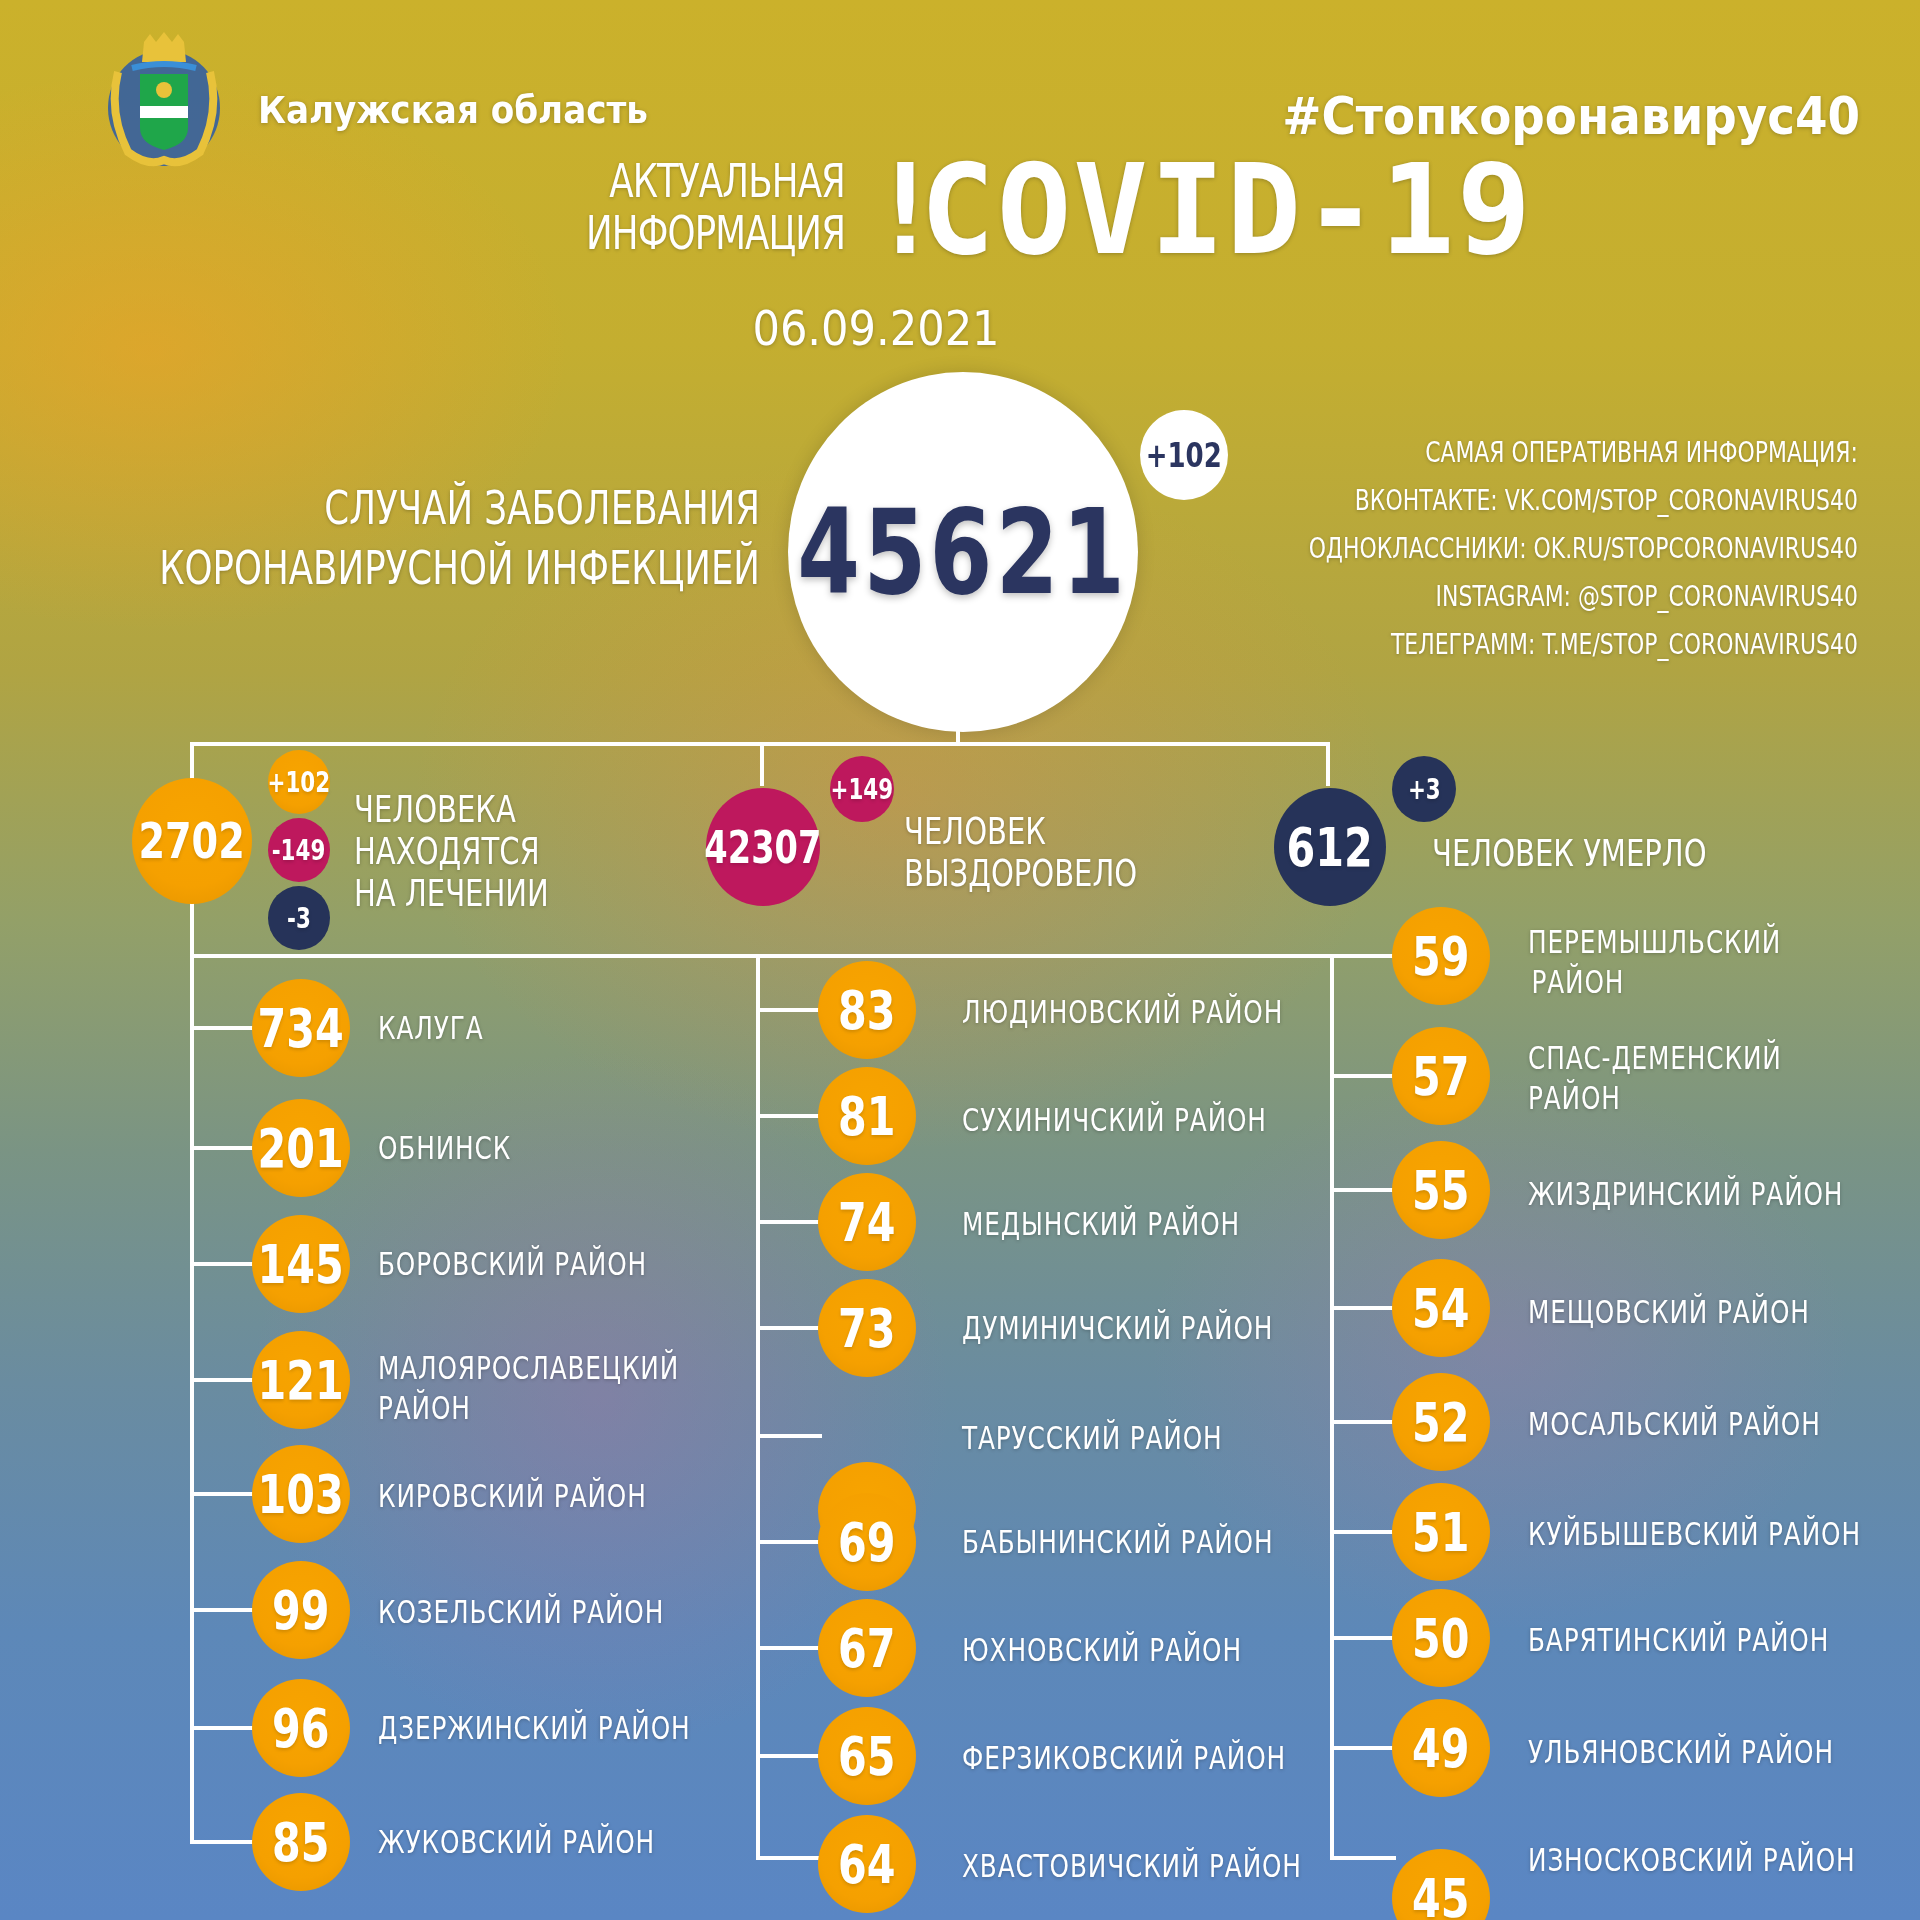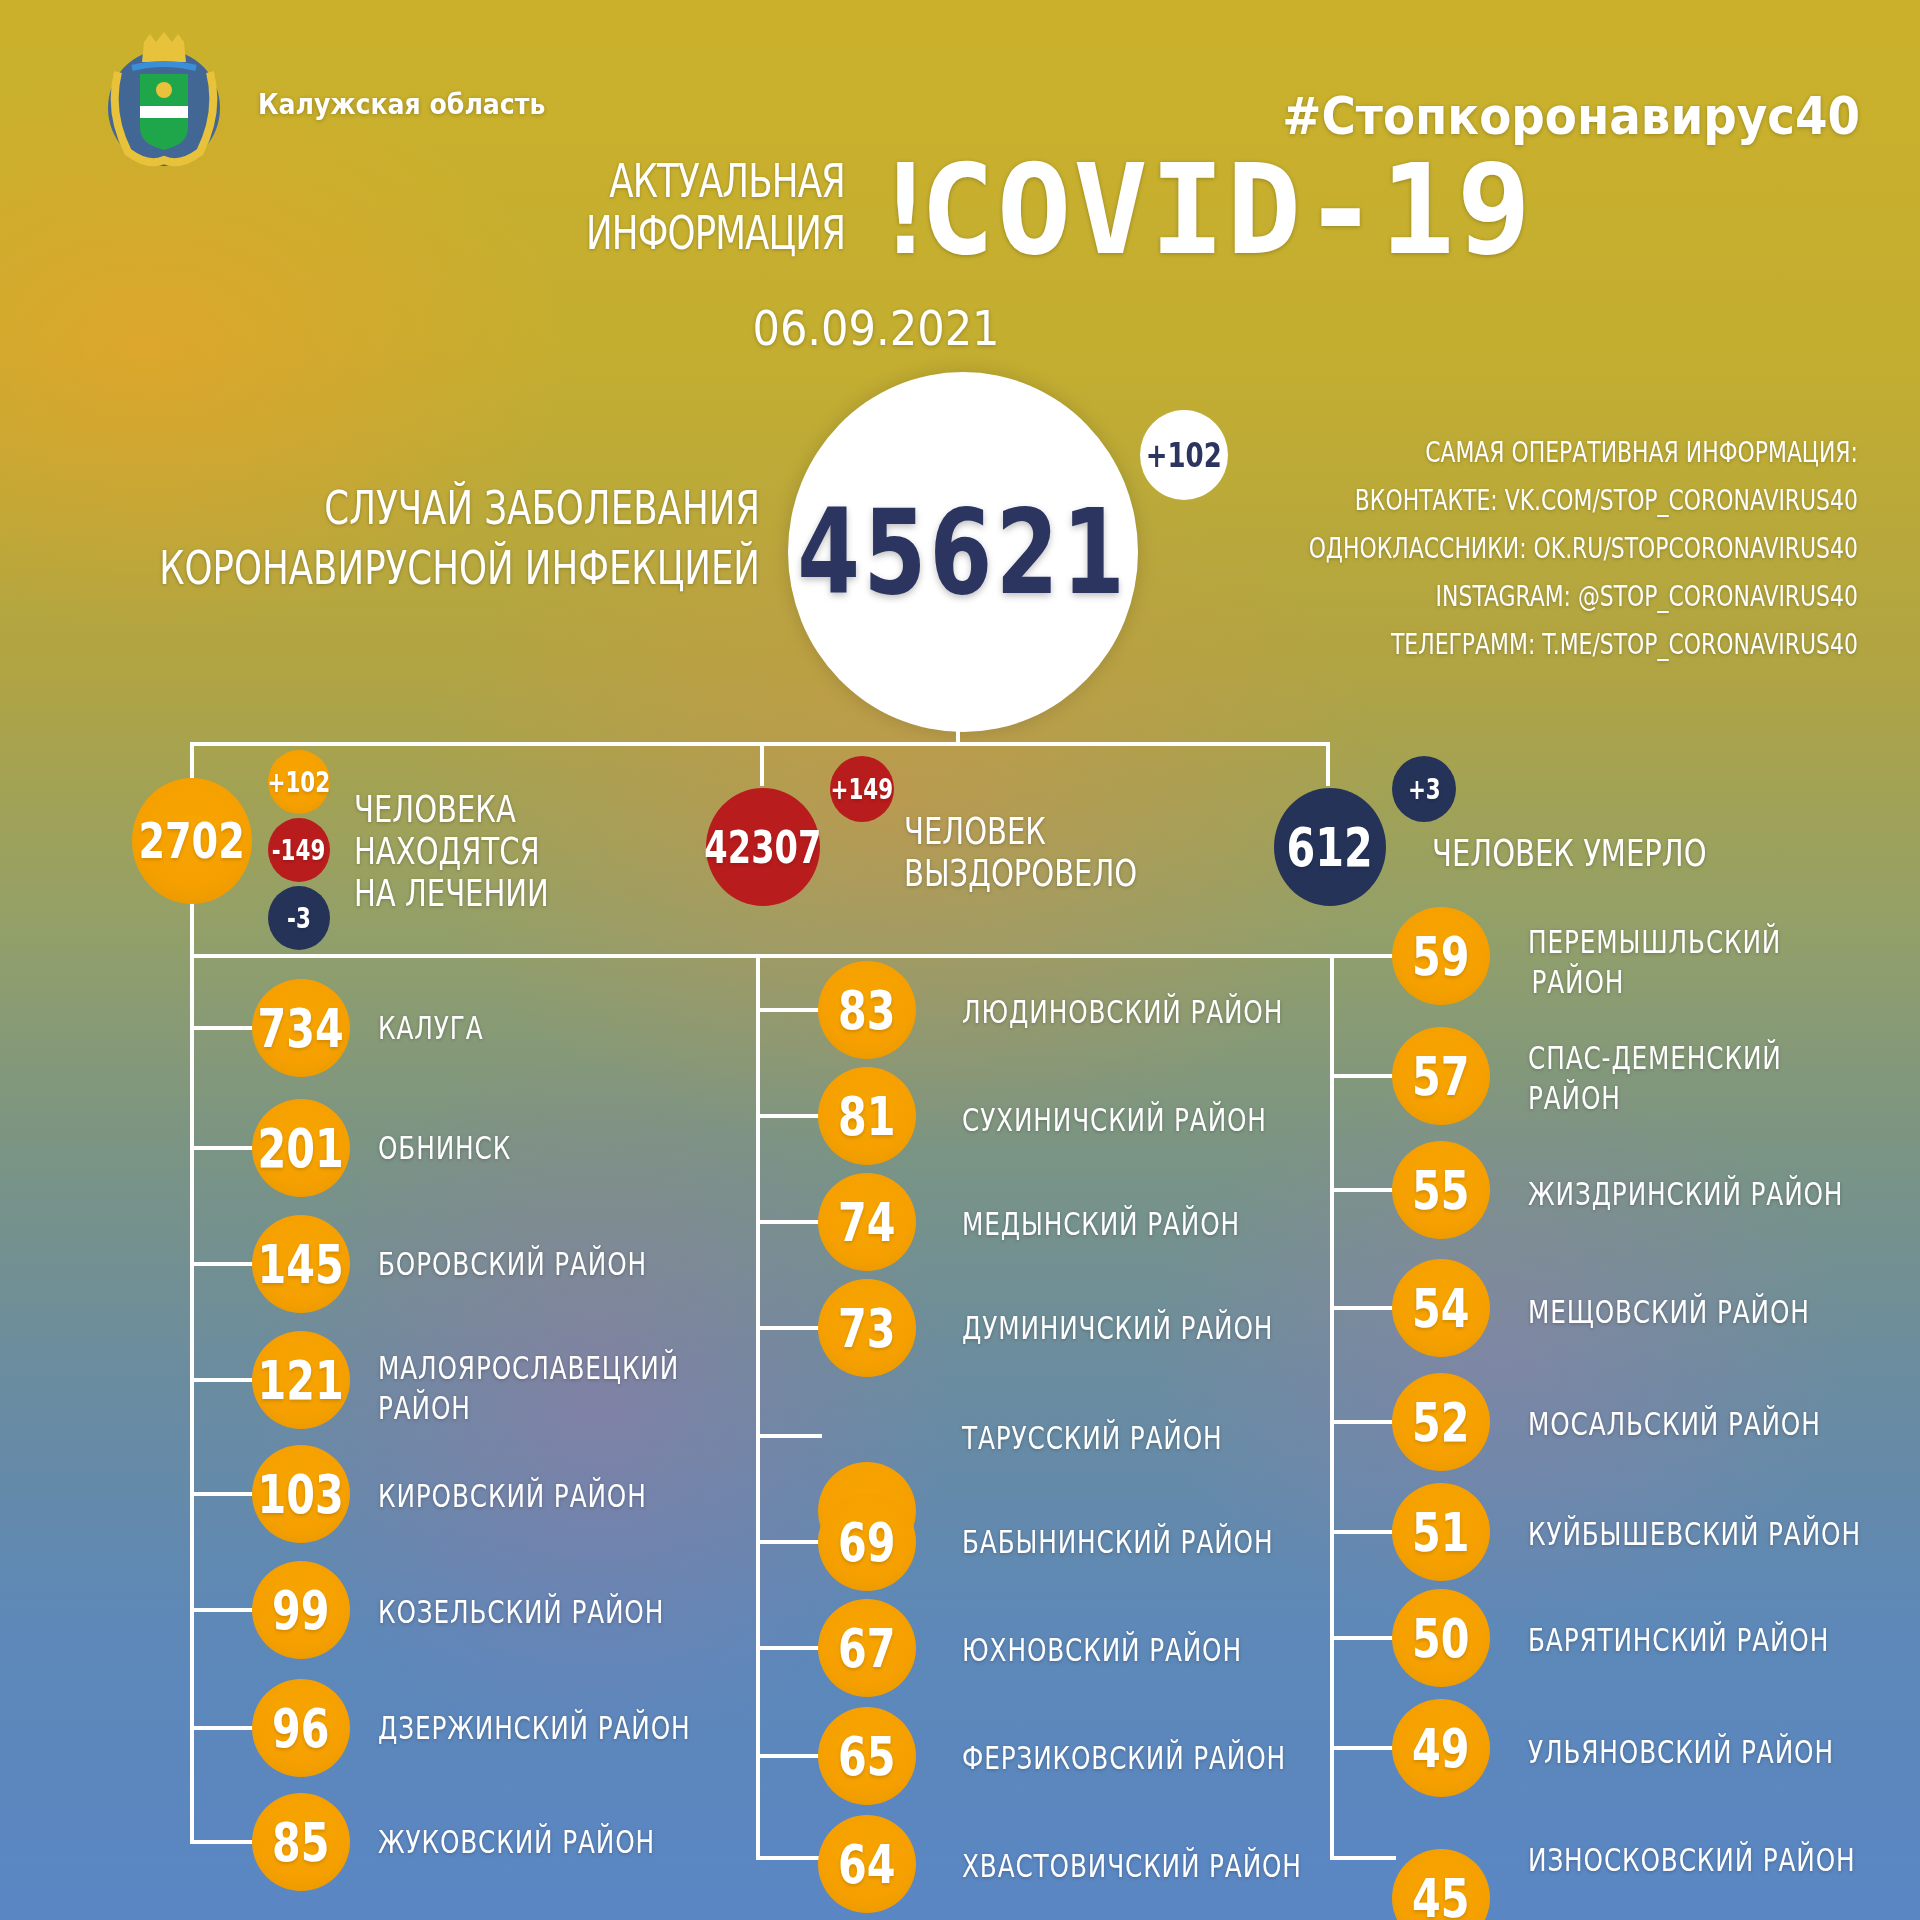--- a/index.html
+++ b/index.html
@@ -12,21 +12,21 @@
       radial-gradient(ellipse 600px 400px at 150px 350px, rgba(240,160,40,0.55), transparent 70%),
       radial-gradient(ellipse 700px 500px at 900px 800px, rgba(230,140,70,0.35), transparent 70%),
       radial-gradient(ellipse 500px 500px at 600px 1400px, rgba(170,110,170,0.35), transparent 70%),
       radial-gradient(ellipse 500px 400px at 1500px 1350px, rgba(170,120,180,0.30), transparent 70%),
       linear-gradient(180deg, #cbb12b 0%, #c4ae30 18%, #b0a443 35%, #93a068 48%, #7a9484 60%, #6a8ca0 72%, #5d88b8 85%, #5a86c4 100%);
   }
   .abs { position: absolute; }
   .t { font-family: "DejaVu Sans", "Liberation Sans", sans-serif; font-stretch: condensed; text-shadow: 0 1px 4px rgba(0,0,0,0.25); }
 
   .coat { left: 98px; top: 32px; width: 132px; height: 136px; }
-  .region-name { left: 258px; top: 88px; font-size: 28px; font-weight: bold; letter-spacing: 0px; }
+  .region-name { left: 258px; top: 88px; font-size: 38px; font-weight: bold; letter-spacing: 0px; }
   .hashtag { right: 60px; top: 86px; font-size: 52px; font-weight: bold; }
 
   .title-left { left: 500px; top: 155px; width: 345px; text-align: right; font-size: 46px; line-height: 52px; letter-spacing: -1px; transform: scaleX(0.86); transform-origin: right center; }
   .title-excl { left: 868px; top: 145px; font-size: 124px; font-weight: bold; line-height: 130px; font-family: "DejaVu Sans Mono", "Liberation Mono", monospace; }
   .title-covid { left: 920px; top: 145px; font-size: 124px; font-weight: bold; line-height: 130px; font-family: "DejaVu Sans Mono", "Liberation Mono", monospace; letter-spacing: 2px; }
   .date { left: 0; width: 1920px; top: 300px; text-align: center; font-size: 48px; }
   .date span { display: inline-block; transform: translateX(-84px); }
 
   .main-circle { left: 788px; top: 372px; width: 350px; height: 360px; border-radius: 50%; background: #fff; box-shadow: 0 0 18px rgba(0,0,0,0.15); display: flex; align-items: center; justify-content: center; }
   .main-circle span { color: #2b3560; font-size: 118px; font-weight: bold; letter-spacing: 4px; transform: scaleX(0.85); text-shadow: 0 3px 8px rgba(0,0,0,0.25); }
@@ -34,21 +34,21 @@
   .main-delta span { color: #2b3560; font-size: 34px; font-weight: bold; transform: scaleX(0.85); }
   .cases-label { left: 60px; top: 478px; width: 700px; text-align: right; font-size: 46px; line-height: 60px; transform: scaleX(0.86); transform-origin: right center; }
 
   .info { right: 62px; top: 428px; text-align: right; font-size: 29px; line-height: 48px; transform: scaleX(0.84); transform-origin: right center; }
 
   .line { position: absolute; background: #fff; }
 
   .circle { position: absolute; border-radius: 50%; display: flex; align-items: center; justify-content: center; color: #fff; font-weight: bold; }
   .circle span { display: inline-block; transform: scaleX(0.85); text-shadow: 0 2px 4px rgba(0,0,0,0.15); }
   .orange { background: radial-gradient(circle at 50% 40%, #f7a400 0%, #f5a000 60%, #e49400 100%); }
-  .green { background: #b91c1c; }
+  .green { background: #be185d; }
   .navy { background: #263359; }
 
   .stat-label { position: absolute; font-size: 38px; line-height: 42px; transform: scaleX(0.85); transform-origin: left center; }
 
   .dist-circle { width: 98px; height: 98px; font-size: 54px; }
   .dist-label { position: absolute; font-size: 32px; line-height: 40px; transform: scaleX(0.86); transform-origin: left center; letter-spacing: 1px; }
 </style>
 </head>
 <body>
 

